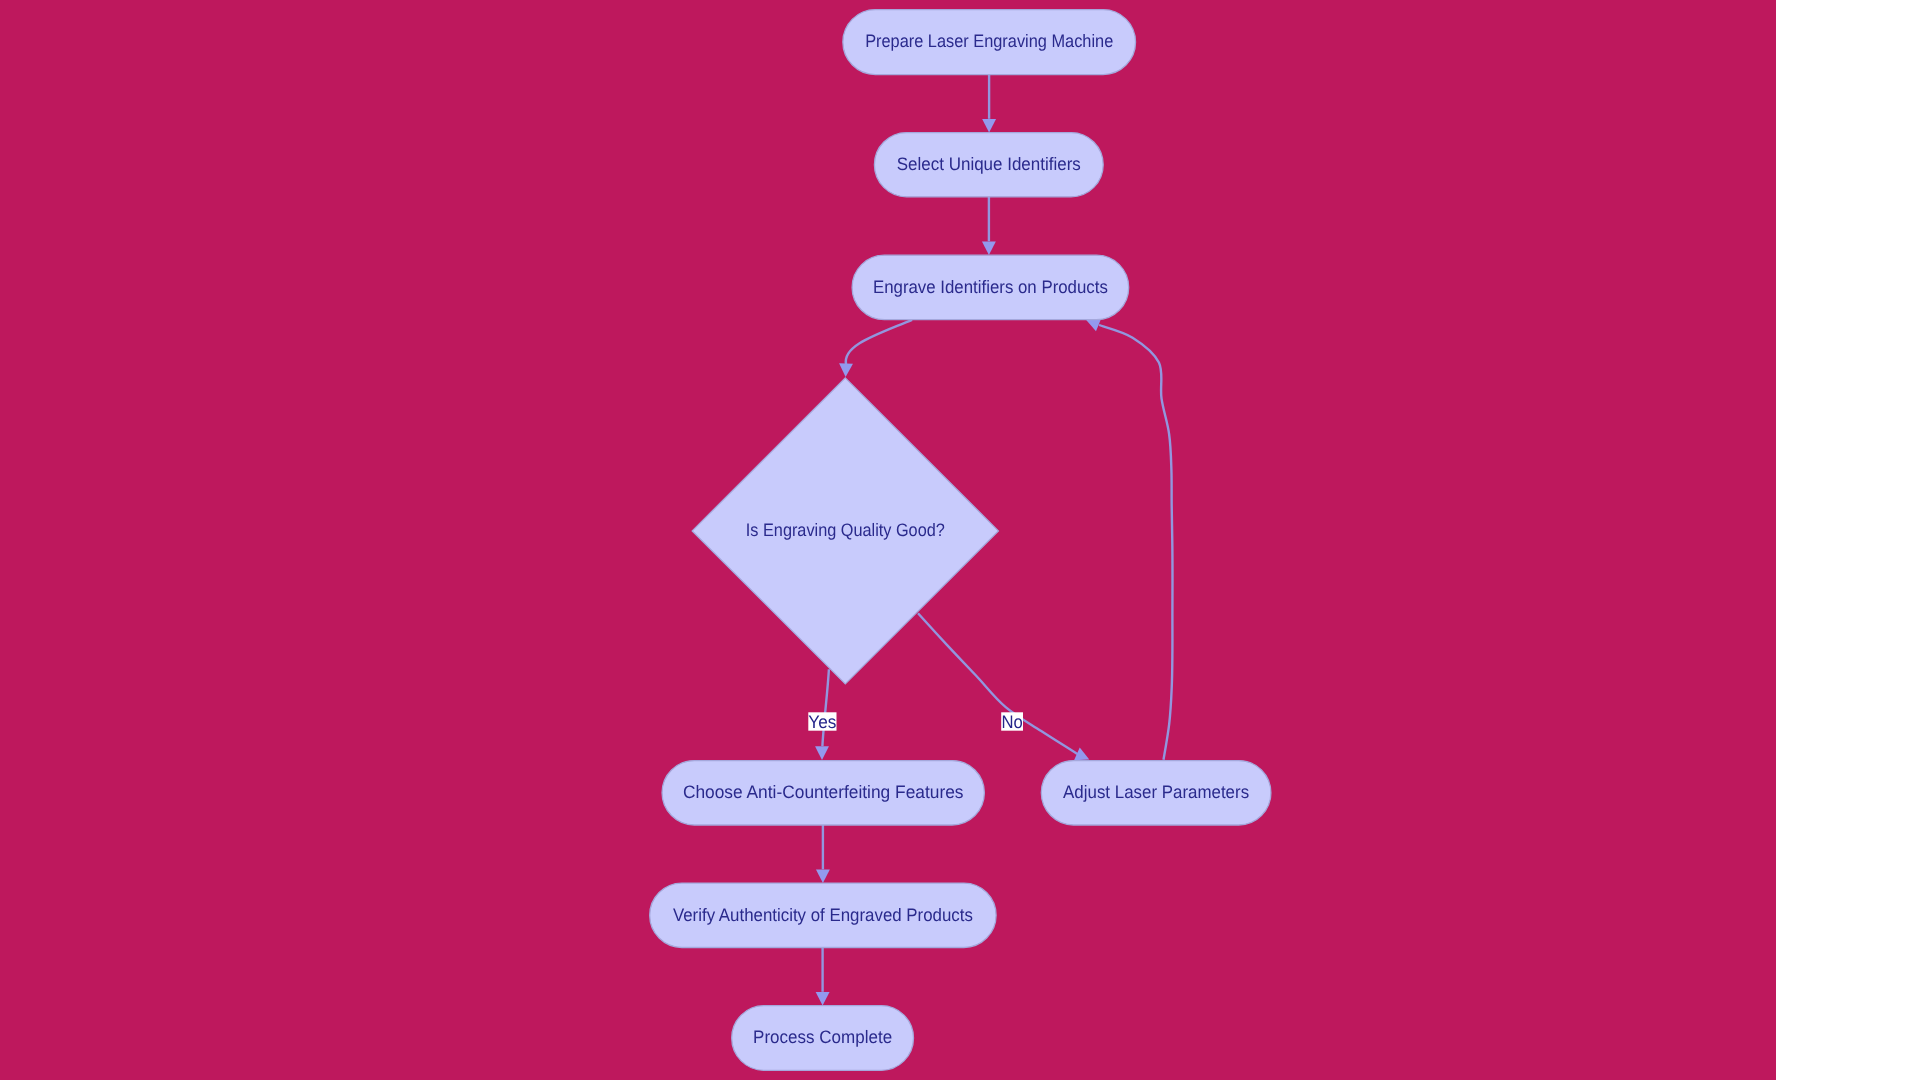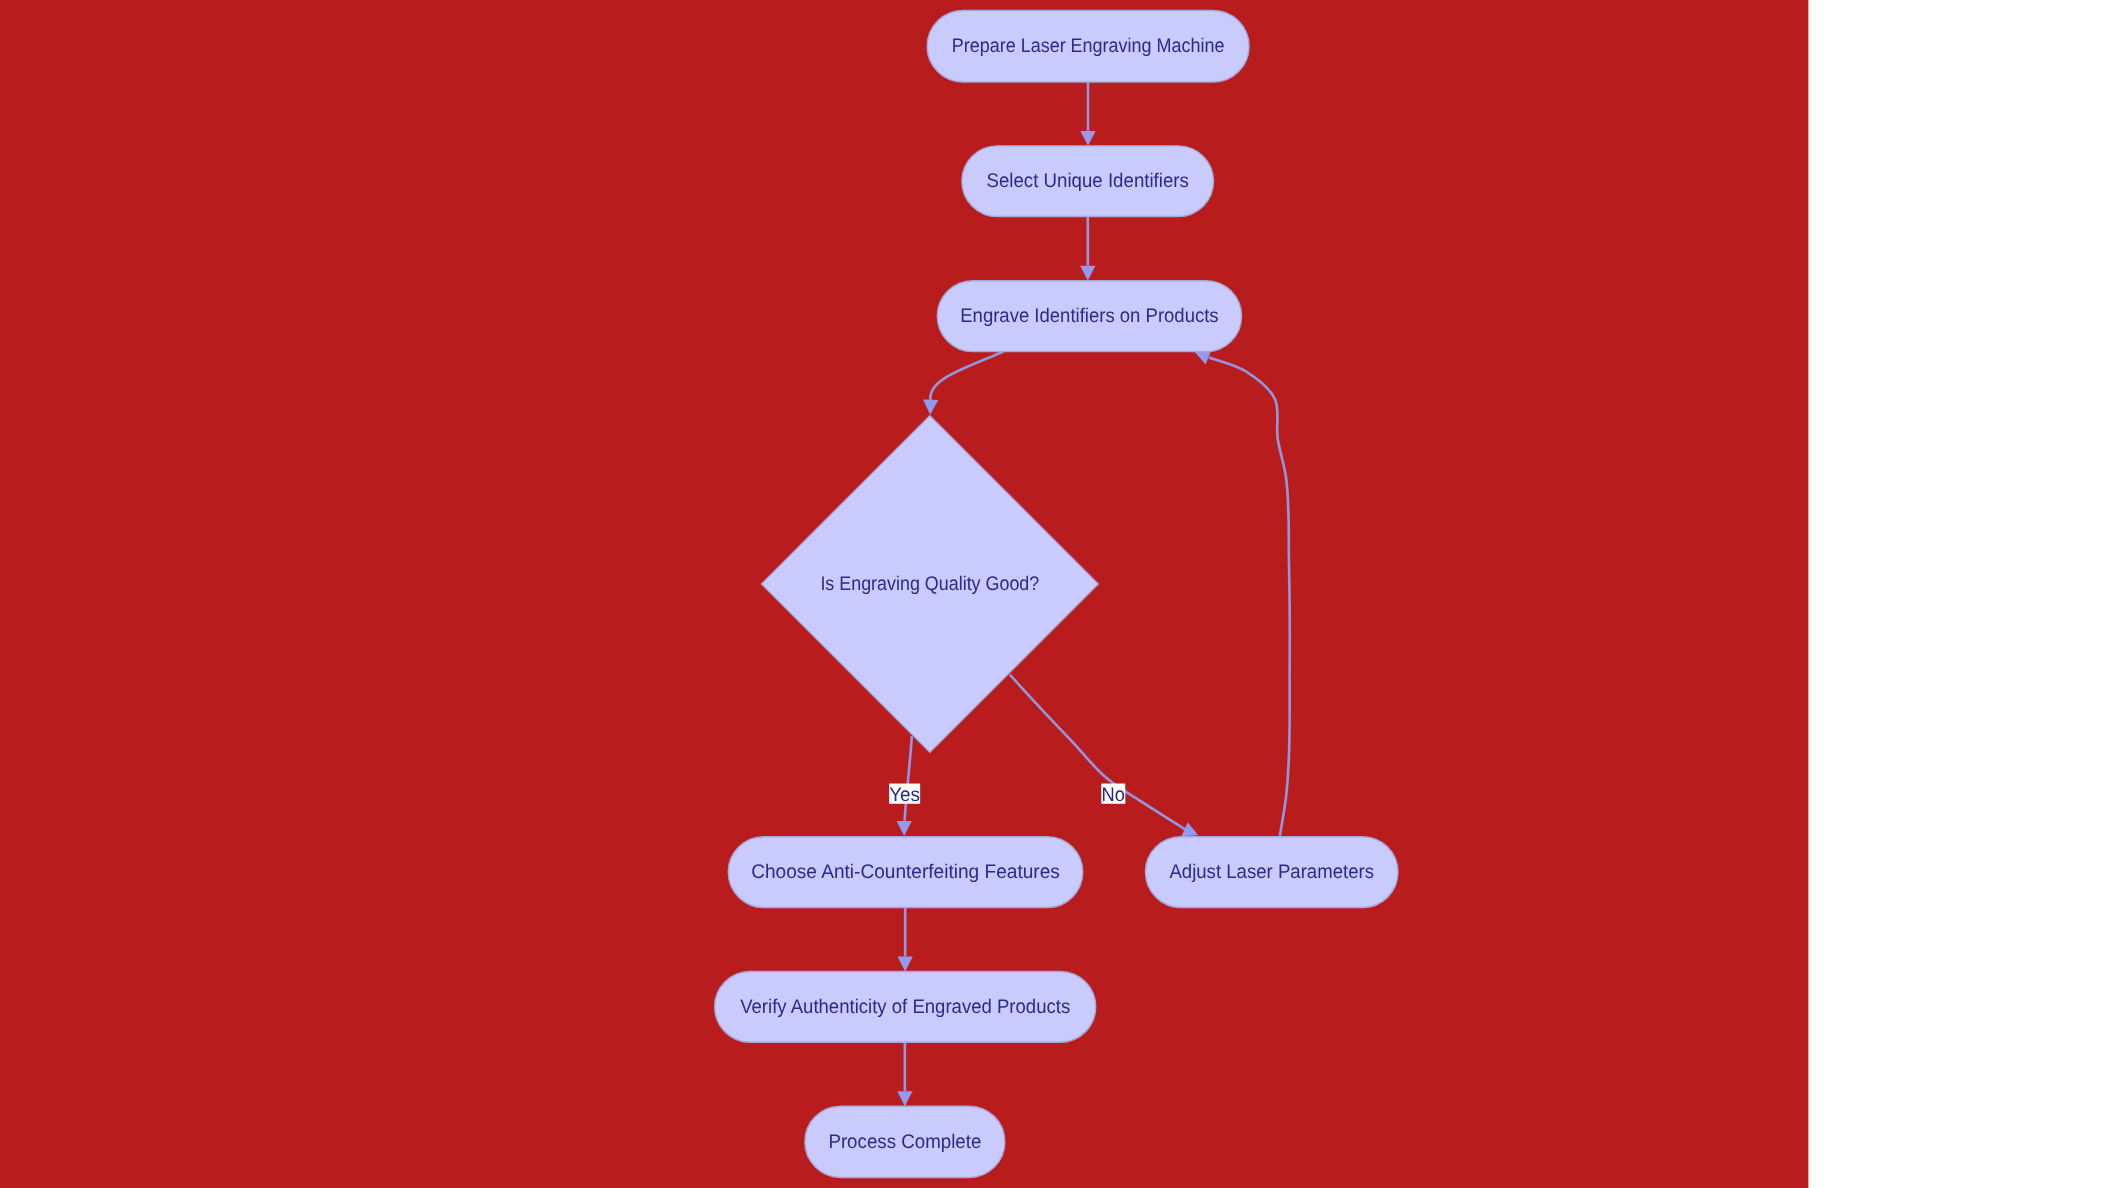--- a/index.html
+++ b/index.html
@@ -1,19 +1,19 @@
 <!DOCTYPE html>
 <html><head>
 <meta charset="utf-8">
 <title>Flowchart</title>
 <style>
   html, body { margin:0; padding:0; background:#ffffff; width:1920px; height:1080px; overflow:hidden;
                -webkit-font-smoothing:antialiased; text-rendering:geometricPrecision; }
   body { font-family: "Liberation Sans", sans-serif; }
-  #stage { position:relative; width:1644px; height:1080px; background:#b91c1c; }
+  #stage { position:relative; width:1776px; height:1080px; background:#be185d; }
   svg.flow { position:absolute; left:0; top:0; width:1920px; height:1080px; display:block; }
   .node-shape { fill:#C8CBFC; stroke:#A5A8DC; stroke-width:1.3px; }
   .node-label { fill:#2A2A8C; font-family:"Liberation Sans", sans-serif; font-size:18px; text-anchor:middle; }
   .edge-path { fill:none; stroke:#9296DE; stroke-width:2.4px; stroke-linecap:butt; }
   .edge-arrow { fill:#9399EE; stroke:none; }
   .edge-label-bg { fill:#ffffff; stroke:none; }
   .edge-label { fill:#25258A; font-family:"Liberation Sans", sans-serif; font-size:18px; text-anchor:middle; }
 </style>
 </head>
 <body>

